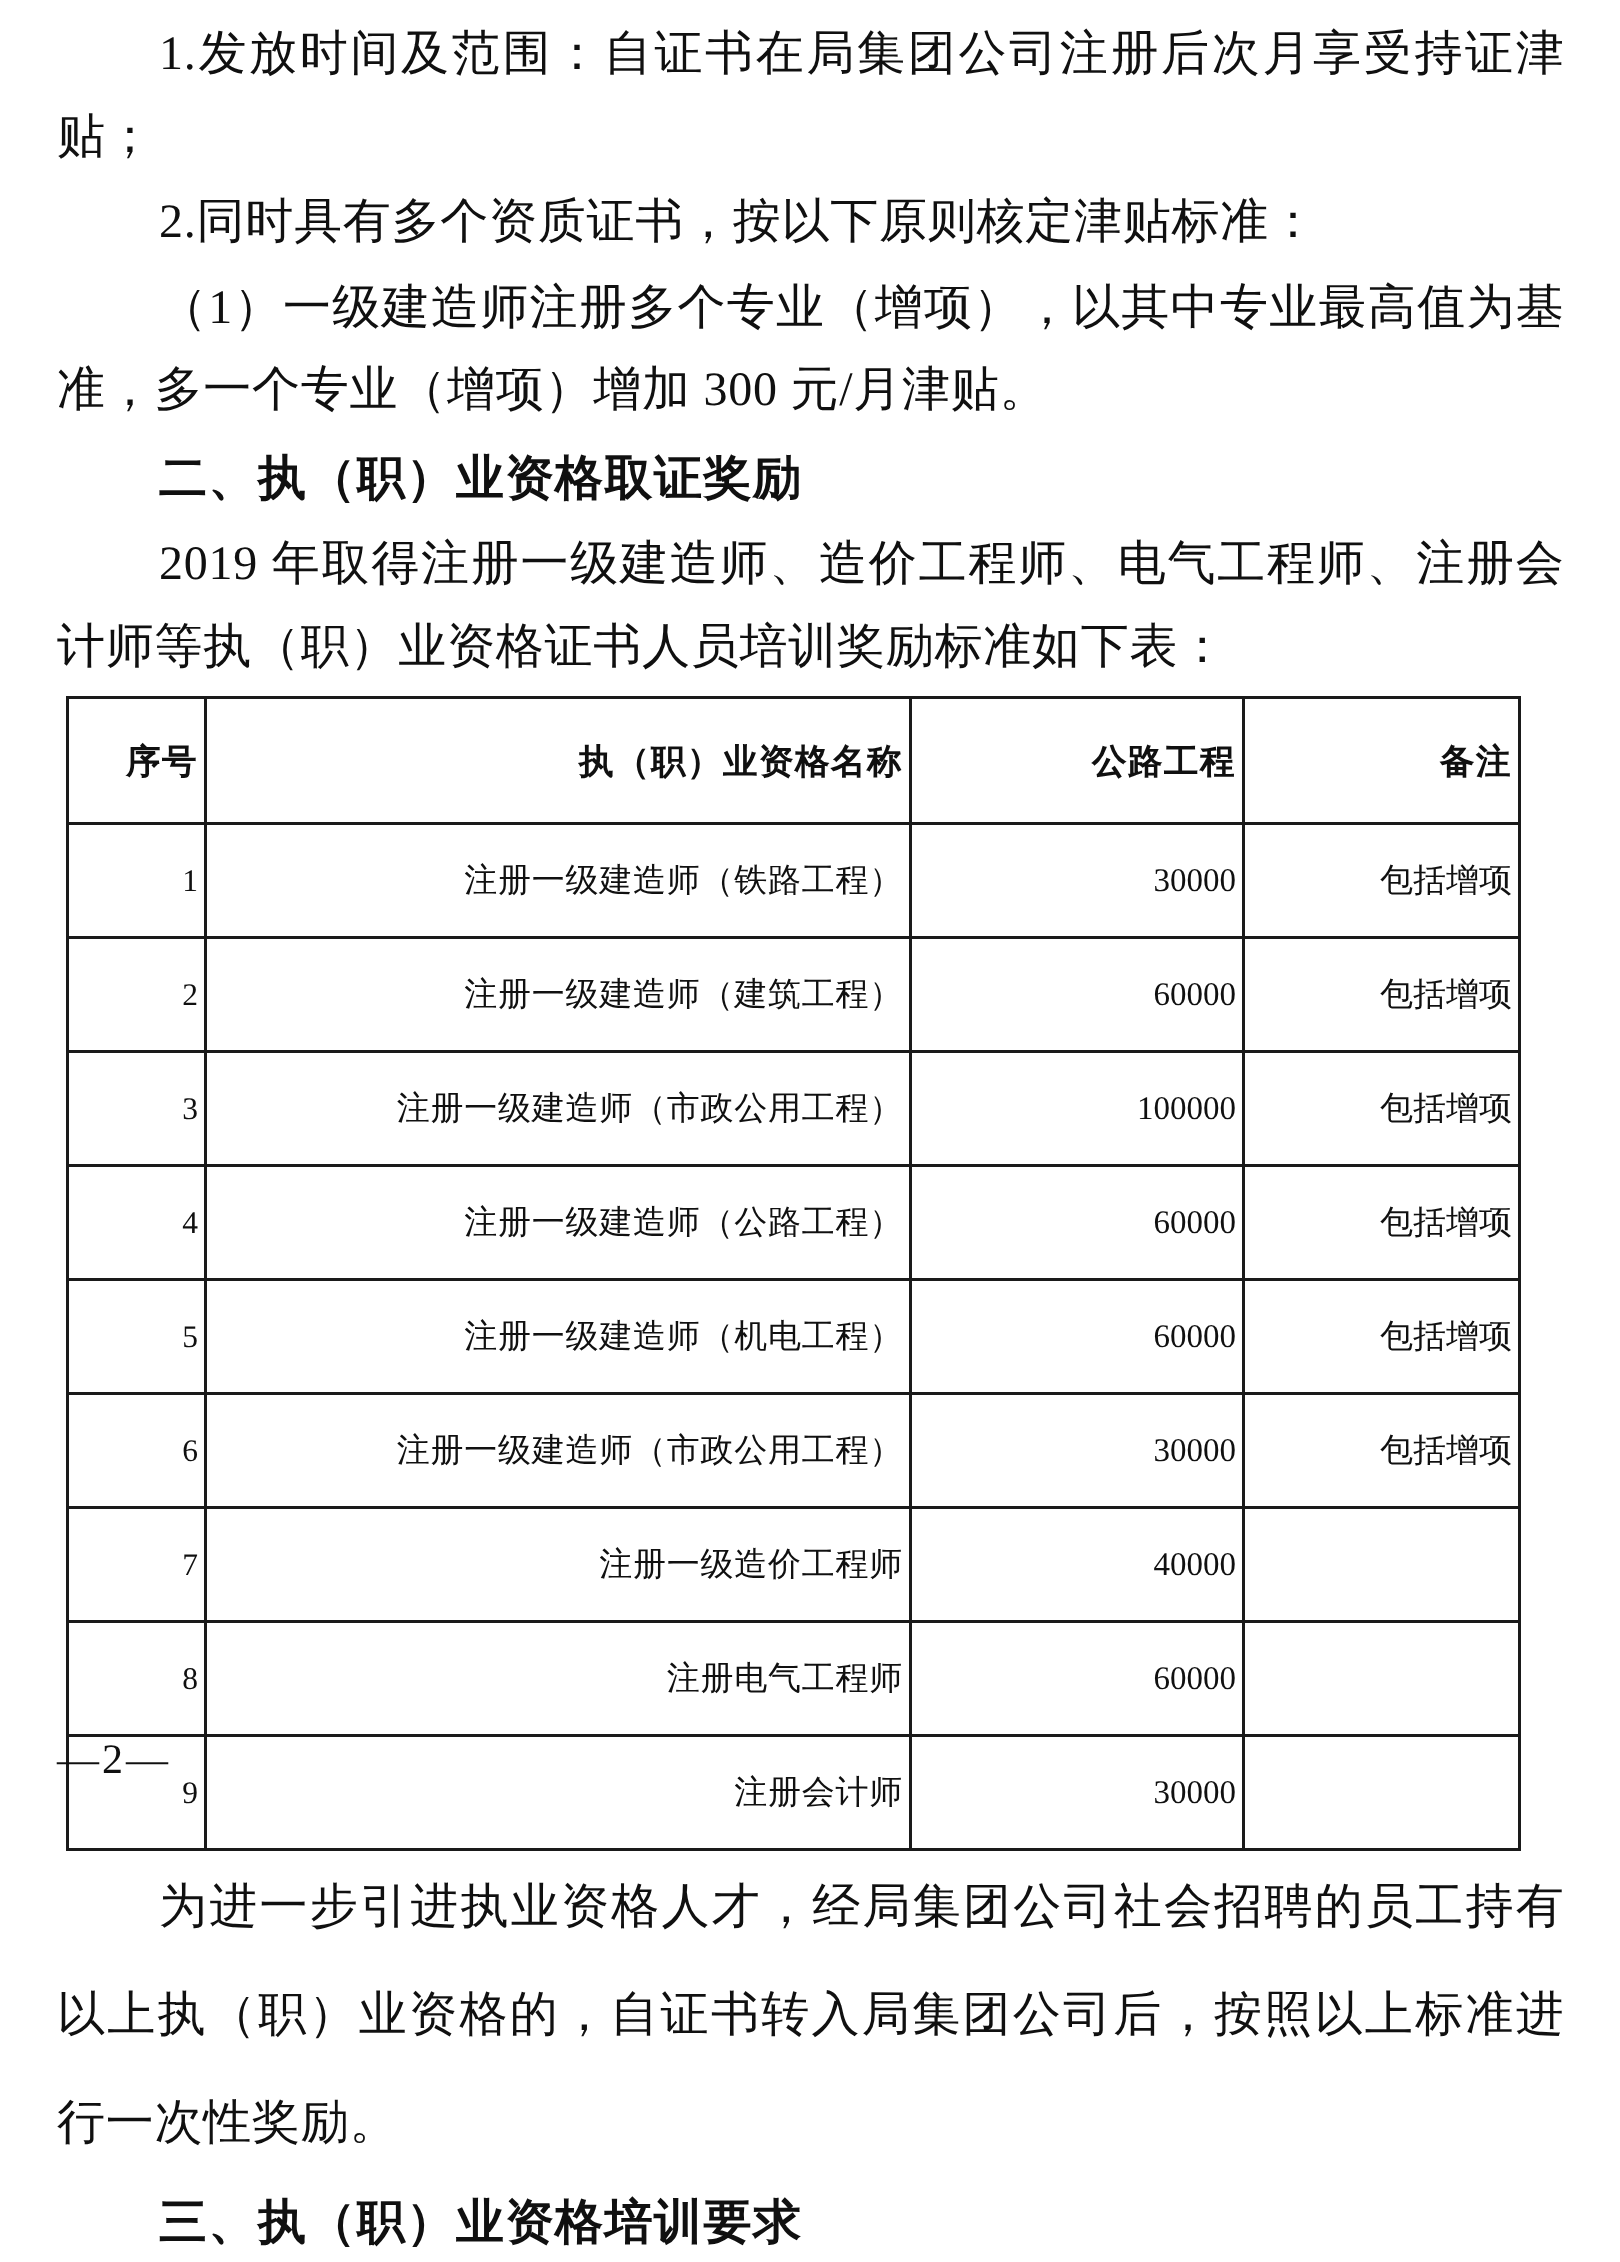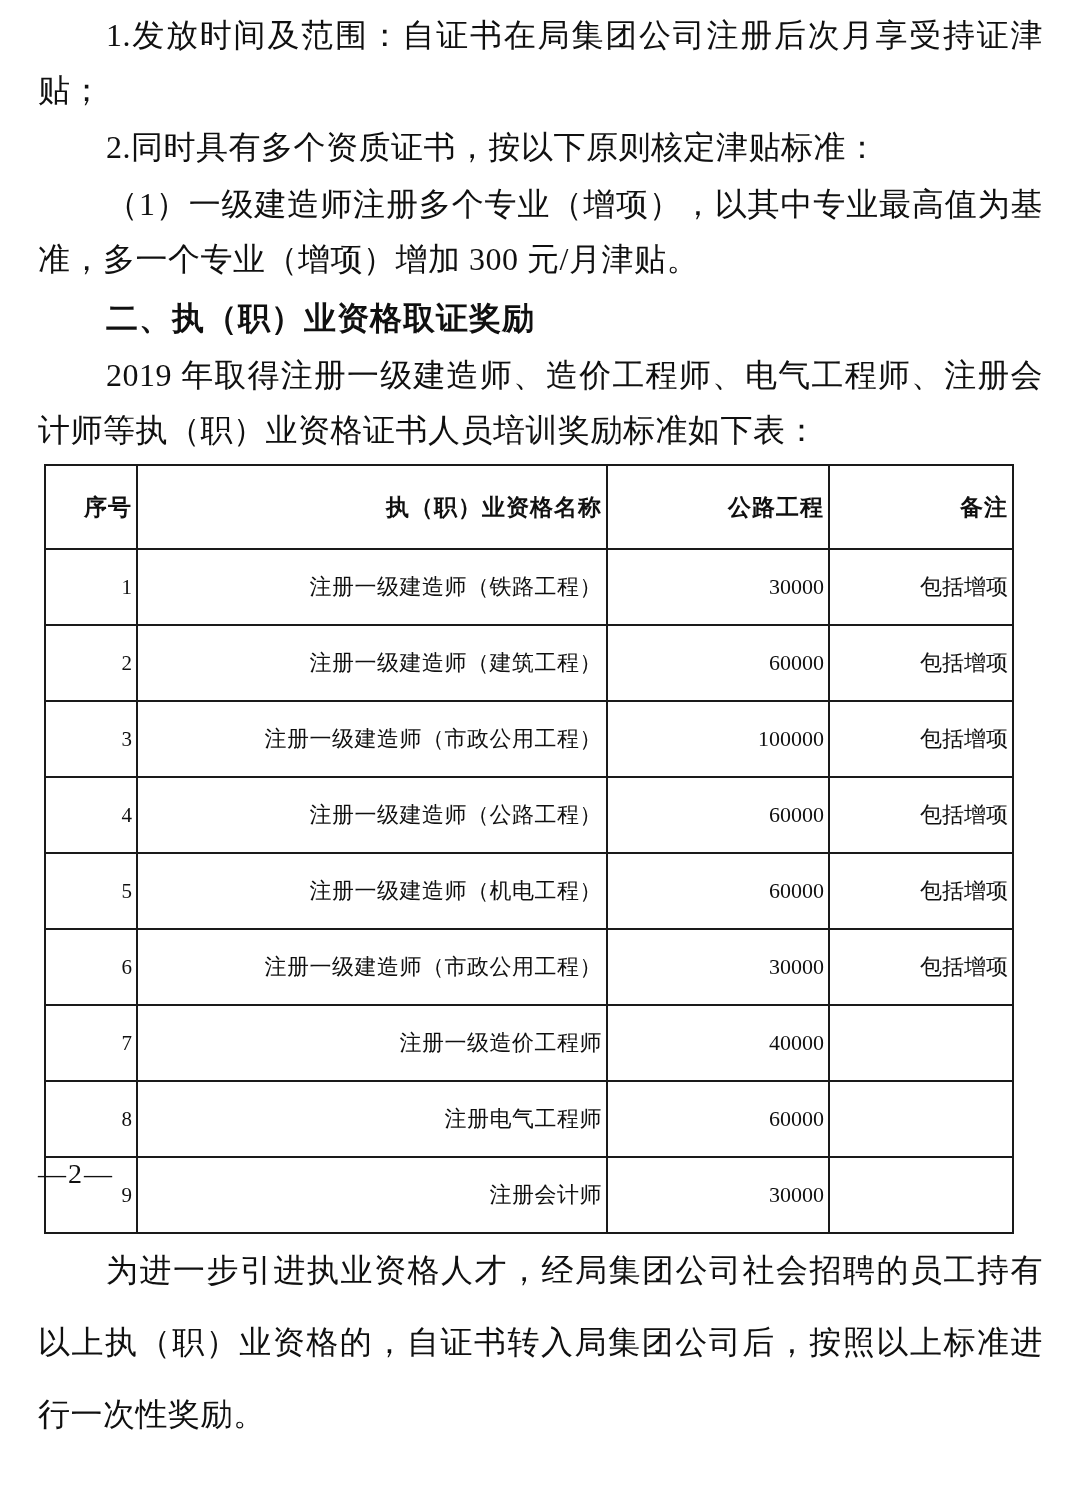--- a/index.html
+++ b/index.html
@@ -175,18 +175,19 @@
             <td class="name">注册会计师</td>
             <td>30000</td>
             <td></td>
           </tr>
         </tbody>
       </table>
     </div>
 
     <div class="after-table">
       <p class="para">为进一步引进执业资格人才，经局集团公司社会招聘的员工持有以上执（职）业资格的，自证书转入局集团公司后，按照以上标准进行一次性奖励。</p>
+      <h2 class="heading">三、执（职）业资格培训要求</h2>
     </div>
 
   </div>
 
   <div class="page-number">—2—</div>
 </div>
 
 </body></html>

